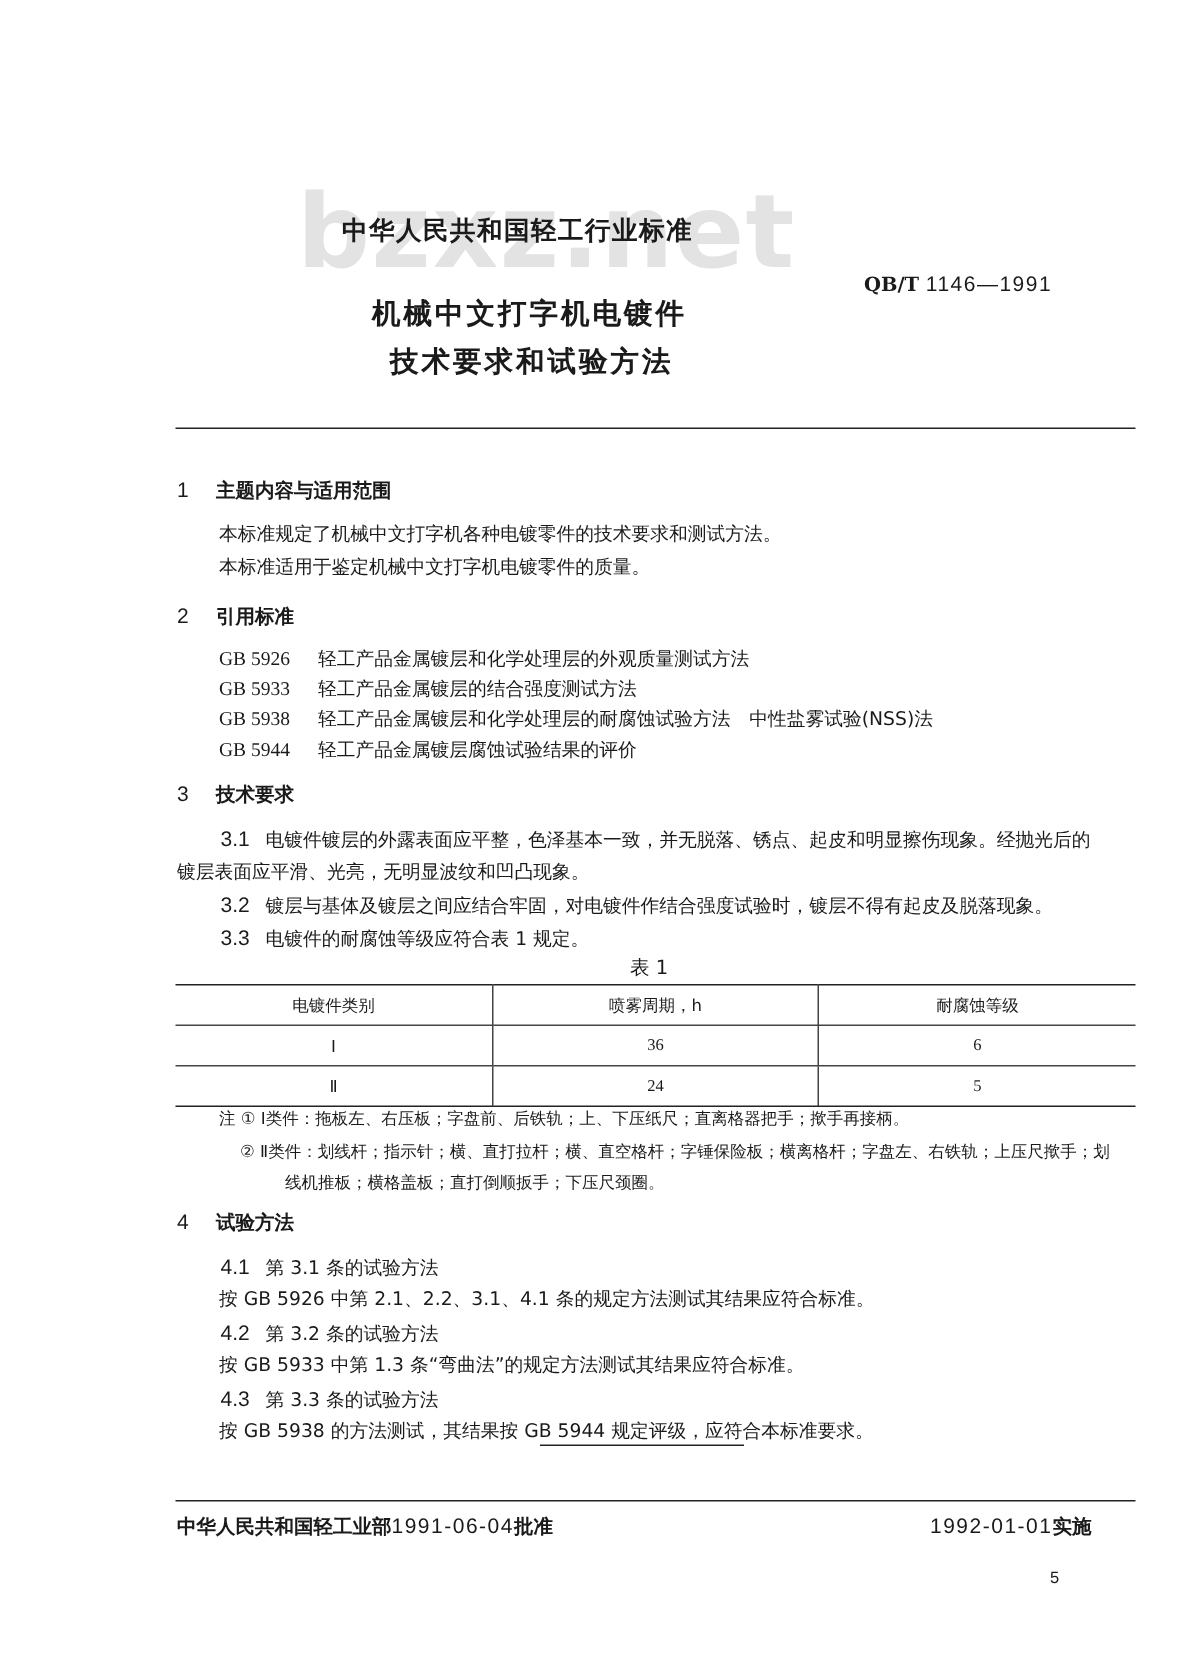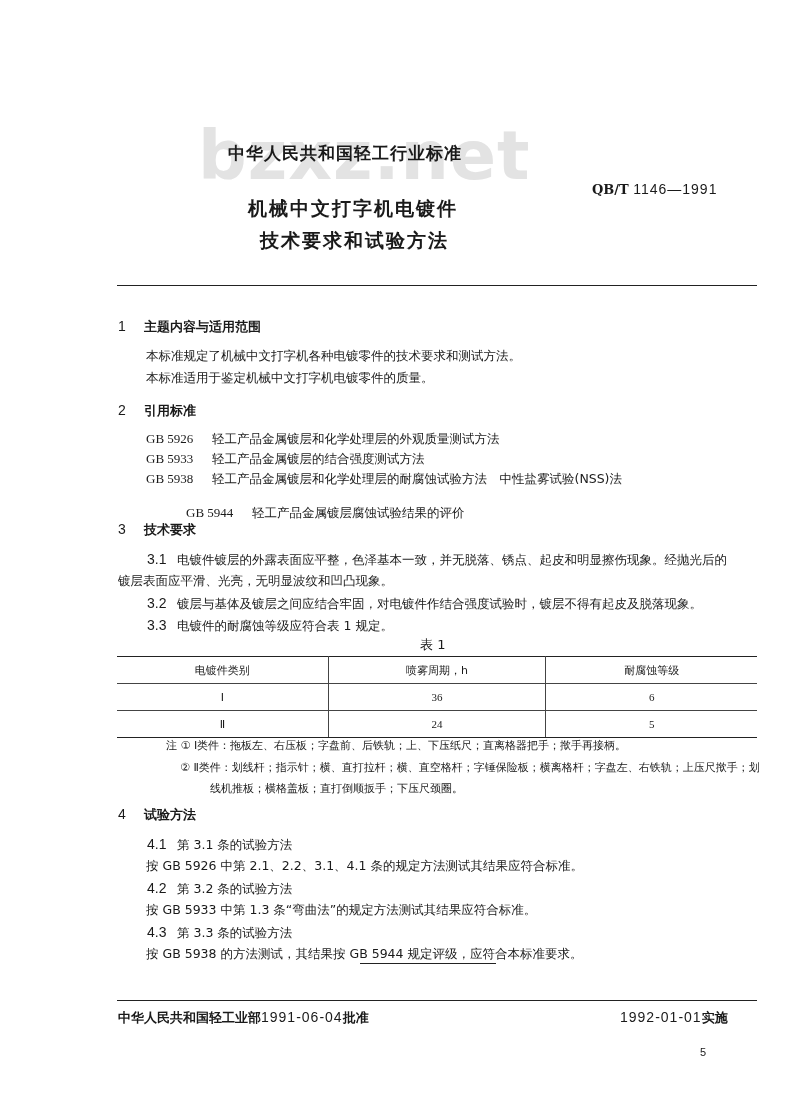--- a/index.html
+++ b/index.html
@@ -9,21 +9,21 @@
     font-family: "DejaVu Sans", "Liberation Sans", sans-serif;
   }
   .abs { position: absolute; }
   .watermark {
     left: 198px; top: 122px; font-size: 68px; font-weight: bold;
     color: #e3e3e3; letter-spacing: 1px; line-height: 1;
     font-family: "DejaVu Sans", sans-serif; z-index: 0;
   }
   .z { z-index: 1; }
   .hdr-org { left: 228px; top: 142px; font-size: 17px; font-weight: bold; letter-spacing: 1px; }
-  .hdr-code { left: 592px; top: 181px; font-size: 14px; }
+  .hdr-code { left: 576px; top: 181px; font-size: 14px; }
   .hdr-code .qb { font-family: "DejaVu Serif", serif; font-weight: bold; font-size: 13px; }
   .hdr-code .num { font-family: "Liberation Sans", sans-serif; letter-spacing: 1px; }
   .title1 { left: 248px; top: 196px; font-size: 19px; font-weight: bold; letter-spacing: 2px; }
   .title2 { left: 260px; top: 228px; font-size: 19px; font-weight: bold; letter-spacing: 2px; }
   .rule { height: 0; border-top: 1.5px solid #222; }
   .sec { font-size: 13px; font-weight: bold; }
   .sec .n { display: inline-block; width: 26px; font-weight: normal; font-family: "Liberation Sans", sans-serif; font-size: 14px; }
   .txt { font-size: 12.5px; line-height: 1.2; white-space: nowrap; }
   .ref .code { display: inline-block; width: 66px; font-family: "Liberation Serif", serif; font-size: 13px; }
   .cl { font-size: 12.5px; white-space: nowrap; }
@@ -34,21 +34,21 @@
   }
   table.t1 td, table.t1 th {
     text-align: center; height: 24px; font-weight: normal;
     border-top: 1px solid #444; border-bottom: 1px solid #444; margin-top: 31px;
   }
   table.t1 tr:first-child th { border-top: 1.5px solid #222; }
   table.t1 tr:last-child td { border-bottom: 1.5px solid #222; }
   table.t1 .c1 { border-right: 1px solid #444; width: 33%; }
   table.t1 .c2 { border-right: 1px solid #444; width: 34%; }
   .num { font-family: "Liberation Serif", serif; }
-  .note { font-size: 11px; white-space: nowrap; margin-left: 20px; }
+  .note { font-size: 11px; white-space: nowrap; }
   .foot { font-size: 13px; font-weight: bold; }
   .foot .d { font-family: "Liberation Sans", sans-serif; font-weight: normal; letter-spacing: 1px; font-size: 14px; }
 </style>
 </head>
 <body>
 
 <div class="abs watermark">bzxz.net</div>
 
 <div class="abs z hdr-org">中华人民共和国轻工行业标准</div>
 <div class="abs z hdr-code">
@@ -70,21 +70,21 @@
 </div>
 <div class="abs z txt ref" style="left:146px; top:431px;">
   <span class="code">GB 5926</span><span>轻工产品金属镀层和化学处理层的外观质量测试方法</span>
 </div>
 <div class="abs z txt ref" style="left:146px; top:451px;">
   <span class="code">GB 5933</span><span>轻工产品金属镀层的结合强度测试方法</span>
 </div>
 <div class="abs z txt ref" style="left:146px; top:471px;">
   <span class="code">GB 5938</span><span>轻工产品金属镀层和化学处理层的耐腐蚀试验方法　中性盐雾试验(NSS)法</span>
 </div>
-<div class="abs z txt ref" style="left:146px; top:505px;margin-left:40px;">
+<div class="abs z txt ref" style="left:146px; top:492px;">
   <span class="code">GB 5944</span><span>轻工产品金属镀层腐蚀试验结果的评价</span>
 </div>
 
 <div class="abs z sec" style="left:118px; top:521px;">
   <span class="n">3</span><span>技术要求</span>
 </div>
 <div class="abs z cl" style="left:118px; top:551px;">
   <span class="n">3.1</span><span>电镀件镀层的外露表面应平整，色泽基本一致，并无脱落、锈点、起皮和明显擦伤现象。经抛光后的</span>
 </div>
 <div class="abs z cl" style="left:118px; top:573px;">镀层表面应平滑、光亮，无明显波纹和凹凸现象。</div>

